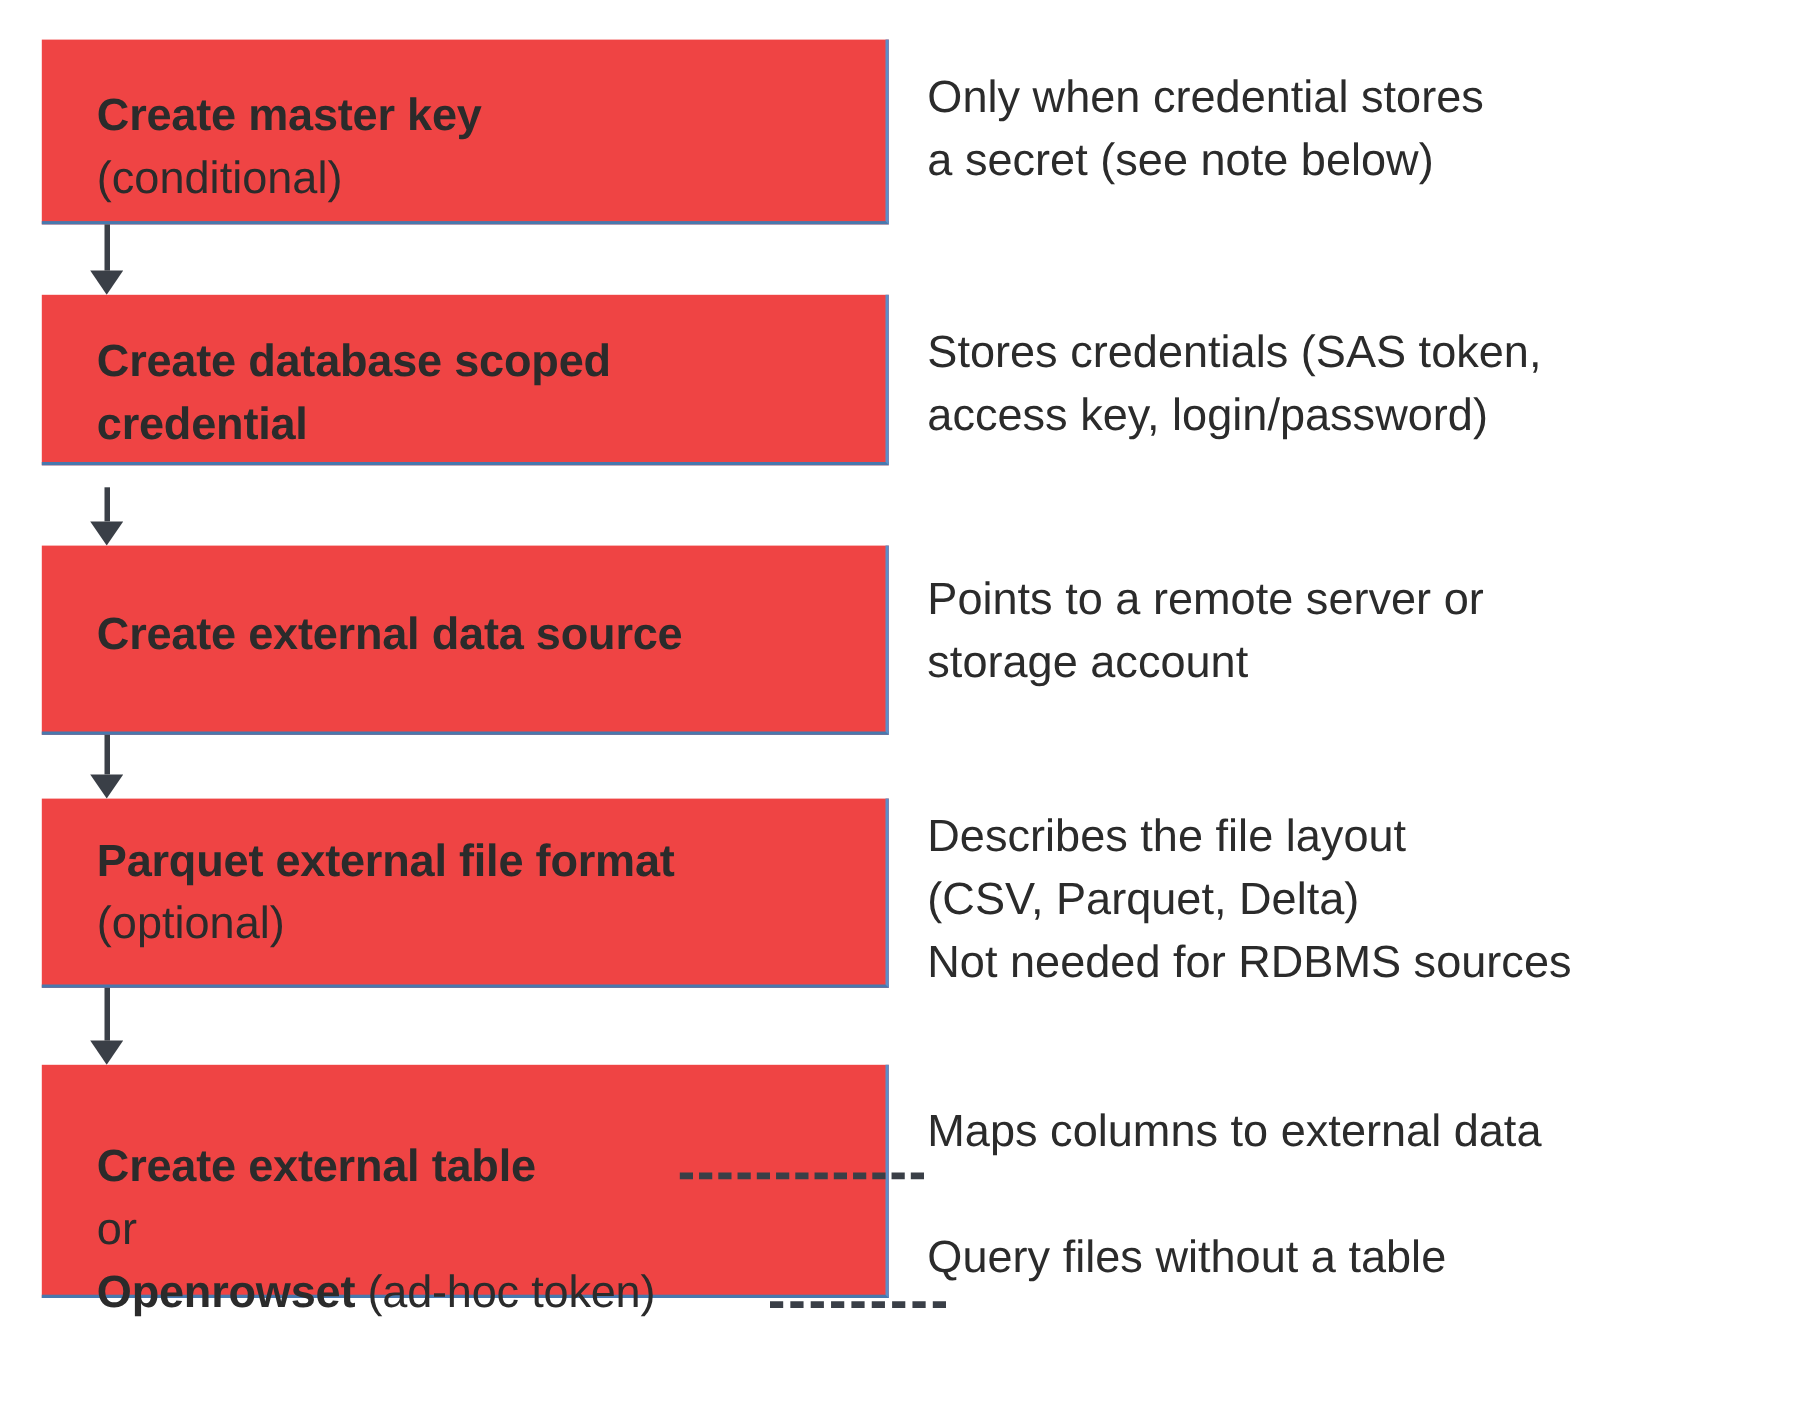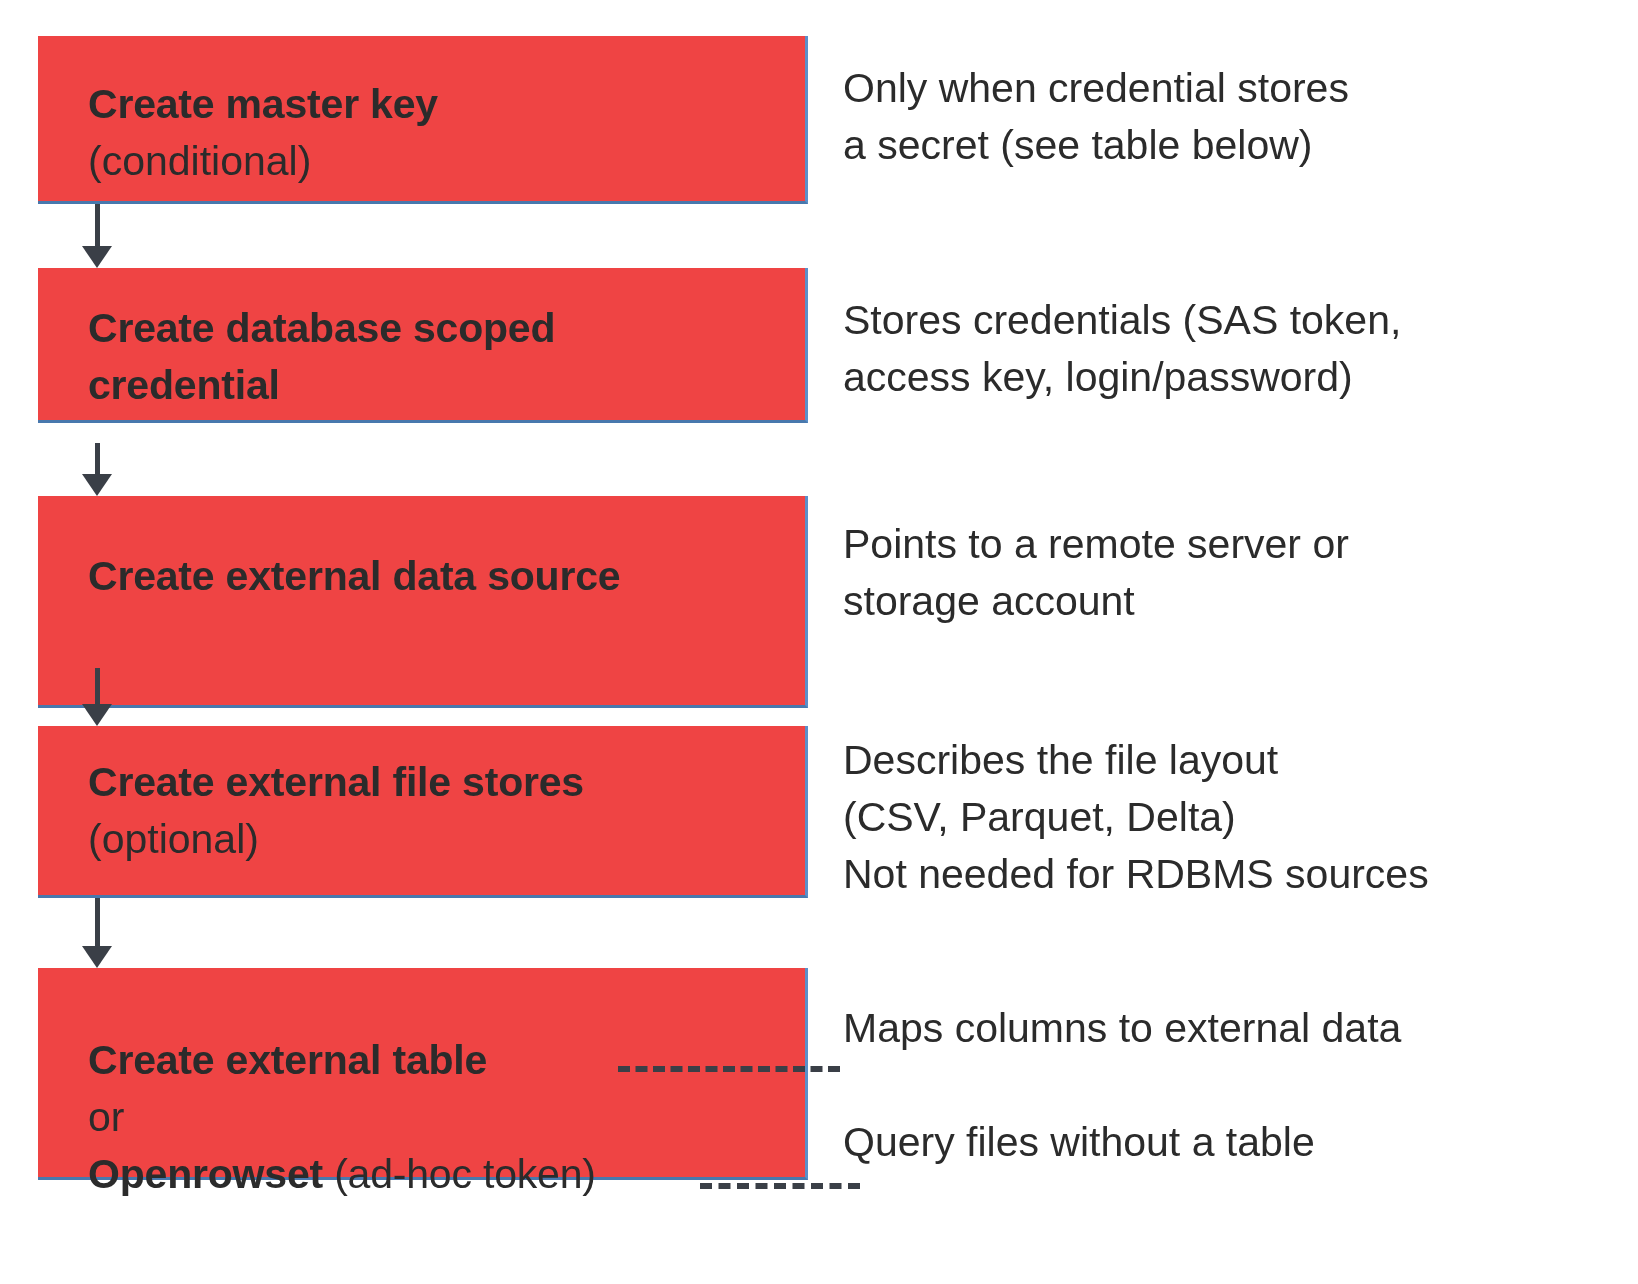--- a/index.html
+++ b/index.html
@@ -38,21 +38,21 @@
     font-size:41px;
     line-height:57px;
     color:#2b2b2b;
   }
 
   
   #box-1{top:36px;height:168px;}
   #box-1 .inner{top:40px;}
   #box-2{top:268px;height:155px;}
   #box-2 .inner{top:32px;}
-  #box-3{top:496px;height:212px;}
+  #box-3{top:496px;height:172px;}
   #box-3 .inner{top:52px;}
   #box-4{top:726px;height:172px;}
   #box-4 .inner{top:28px;}
   #box-5{top:968px;height:212px;}
   #box-5 .inner{top:24px;margin-top:40px;}
 
   
   .note{
     position:absolute;
     left:843px;
@@ -108,21 +108,21 @@
 
 <div class="stage">
 
   <div class="box" id="box-1">
     <div class="inner">
       <div class="b-title">Create master key</div>
       <div class="b-sub">(conditional)</div>
     </div>
   </div>
   <div class="note" id="note-1">Only when credential stores
-a secret (see table below)</div>
+a secret (see note below)</div>
 
   <div class="arrow" id="arrow-1">
     <div class="shaft"></div>
     <div class="head"></div>
   </div>
 
   <div class="box" id="box-2">
     <div class="inner">
       <div class="b-title">Create database scoped
 credential</div>
@@ -144,21 +144,21 @@
   <div class="note" id="note-3">Points to a remote server or
 storage account</div>
 
   <div class="arrow" id="arrow-3">
     <div class="shaft"></div>
     <div class="head"></div>
   </div>
 
   <div class="box" id="box-4">
     <div class="inner">
-      <div class="b-title">Create external file stores</div>
+      <div class="b-title">Parquet external file format</div>
       <div class="b-sub">(optional)</div>
     </div>
   </div>
   <div class="note" id="note-4">Describes the file layout
 (CSV, Parquet, Delta)
 Not needed for RDBMS sources</div>
 
   <div class="arrow" id="arrow-4">
     <div class="shaft"></div>
     <div class="head"></div>

